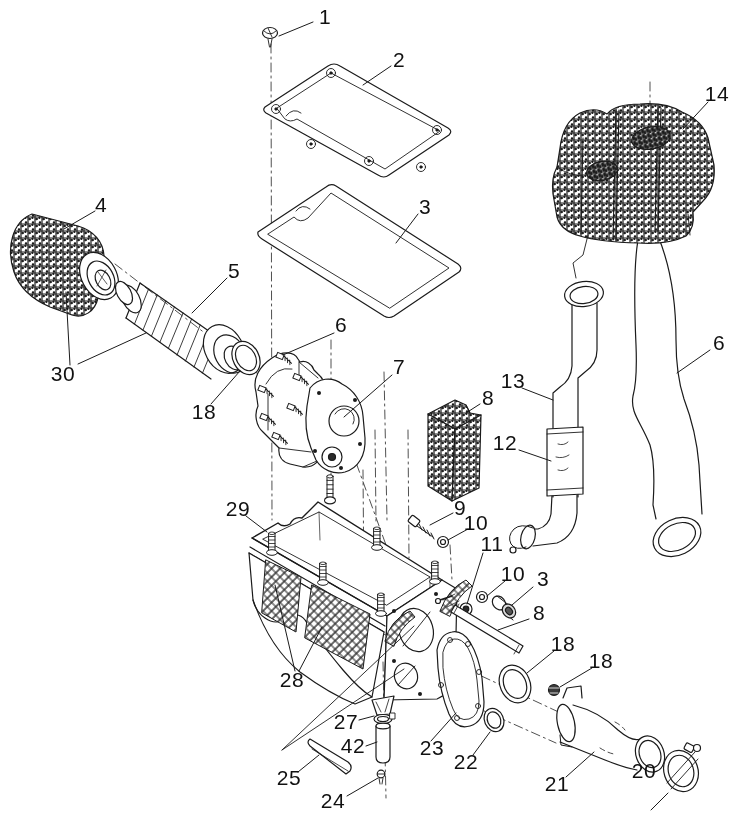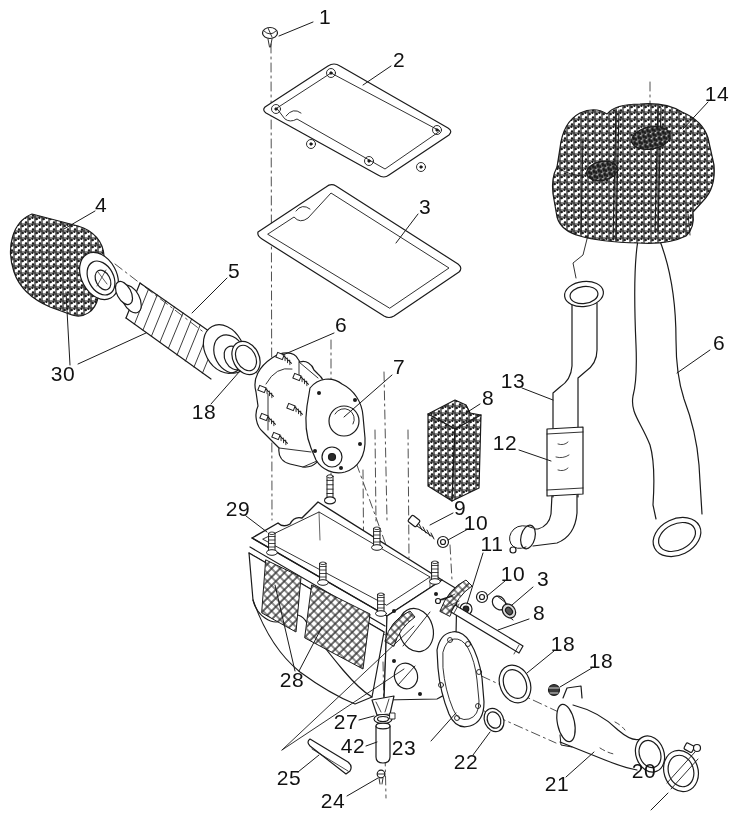--- a/index.html
+++ b/index.html
@@ -389,21 +389,21 @@
 <div class="callout" style="left:513px;top:381px">13</div>
 <div class="callout" style="left:717px;top:94px">14</div>
 <div class="callout" style="left:719px;top:343px">6</div>
 <div class="callout" style="left:539px;top:613px">8</div>
 <div class="callout" style="left:204px;top:412px">18</div>
 <div class="callout" style="left:563px;top:644px">18</div>
 <div class="callout" style="left:601px;top:661px">18</div>
 <div class="callout" style="left:644px;top:771px">20</div>
 <div class="callout" style="left:557px;top:784px">21</div>
 <div class="callout" style="left:466px;top:762px">22</div>
-<div class="callout" style="left:404px;top:748px">23</div>
+<div class="callout" style="left:432px;top:748px">23</div>
 <div class="callout" style="left:333px;top:801px">24</div>
 <div class="callout" style="left:289px;top:778px">25</div>
 <div class="callout" style="left:353px;top:746px">42</div>
 <div class="callout" style="left:346px;top:722px">27</div>
 <div class="callout" style="left:292px;top:680px">28</div>
 <div class="callout" style="left:238px;top:509px">29</div>
 <div class="callout" style="left:63px; top:374px">30</div>
 </div>
 
 </body></html>

